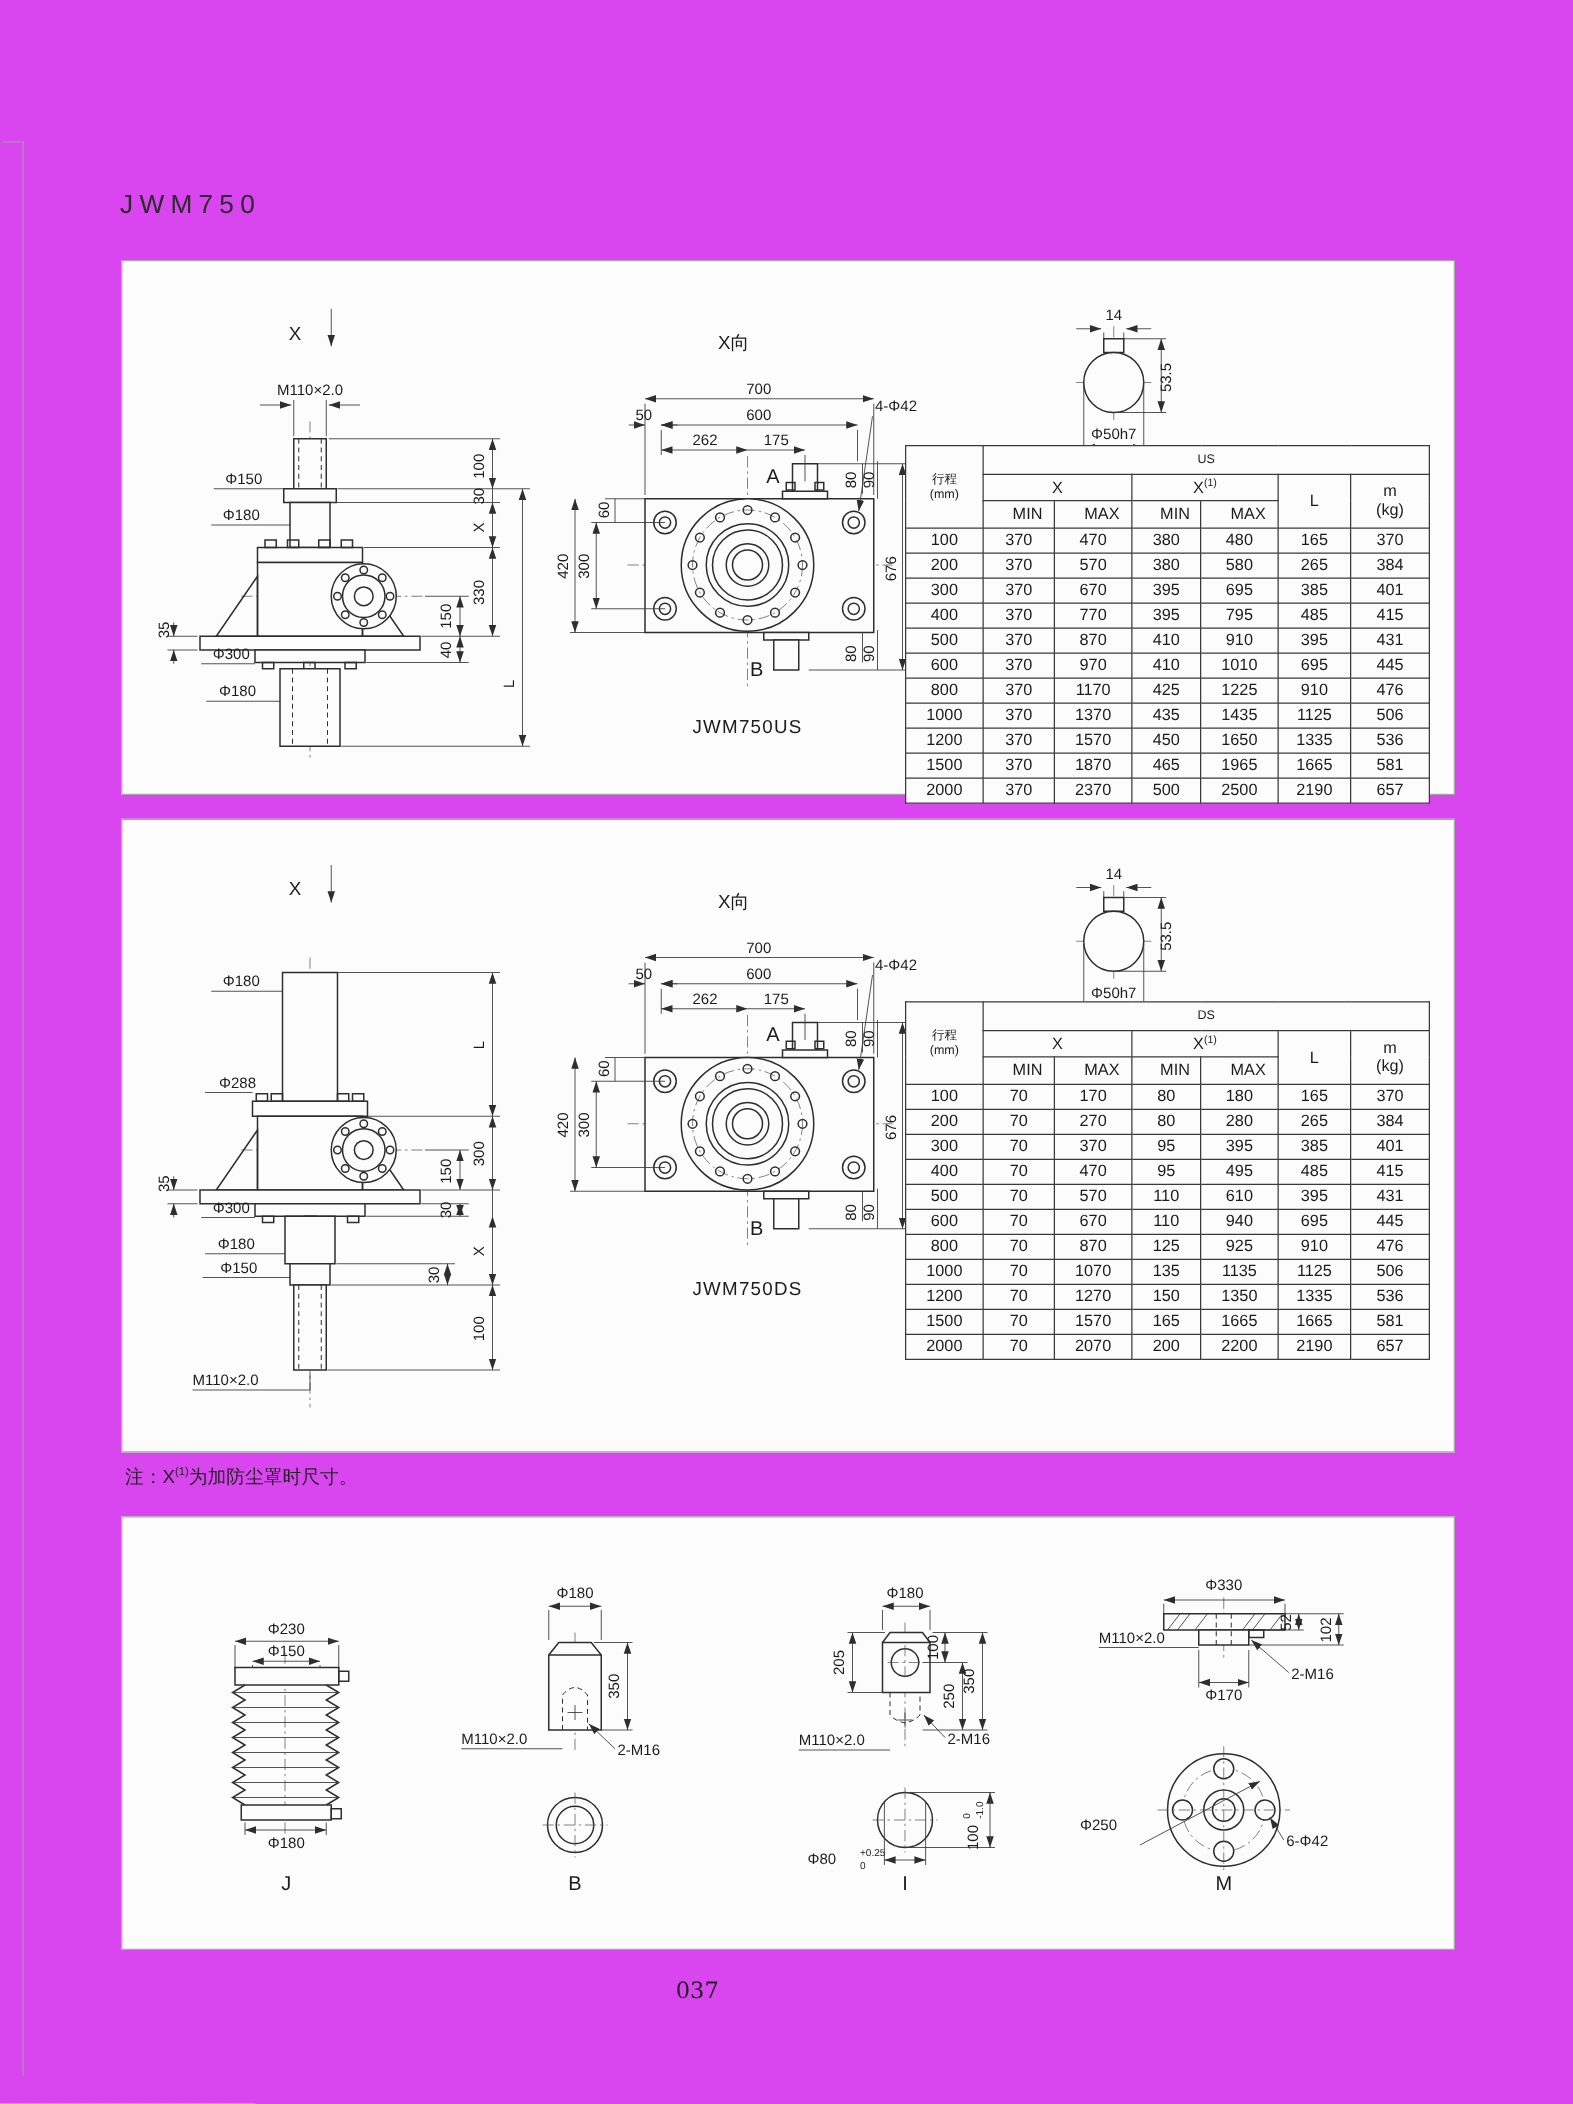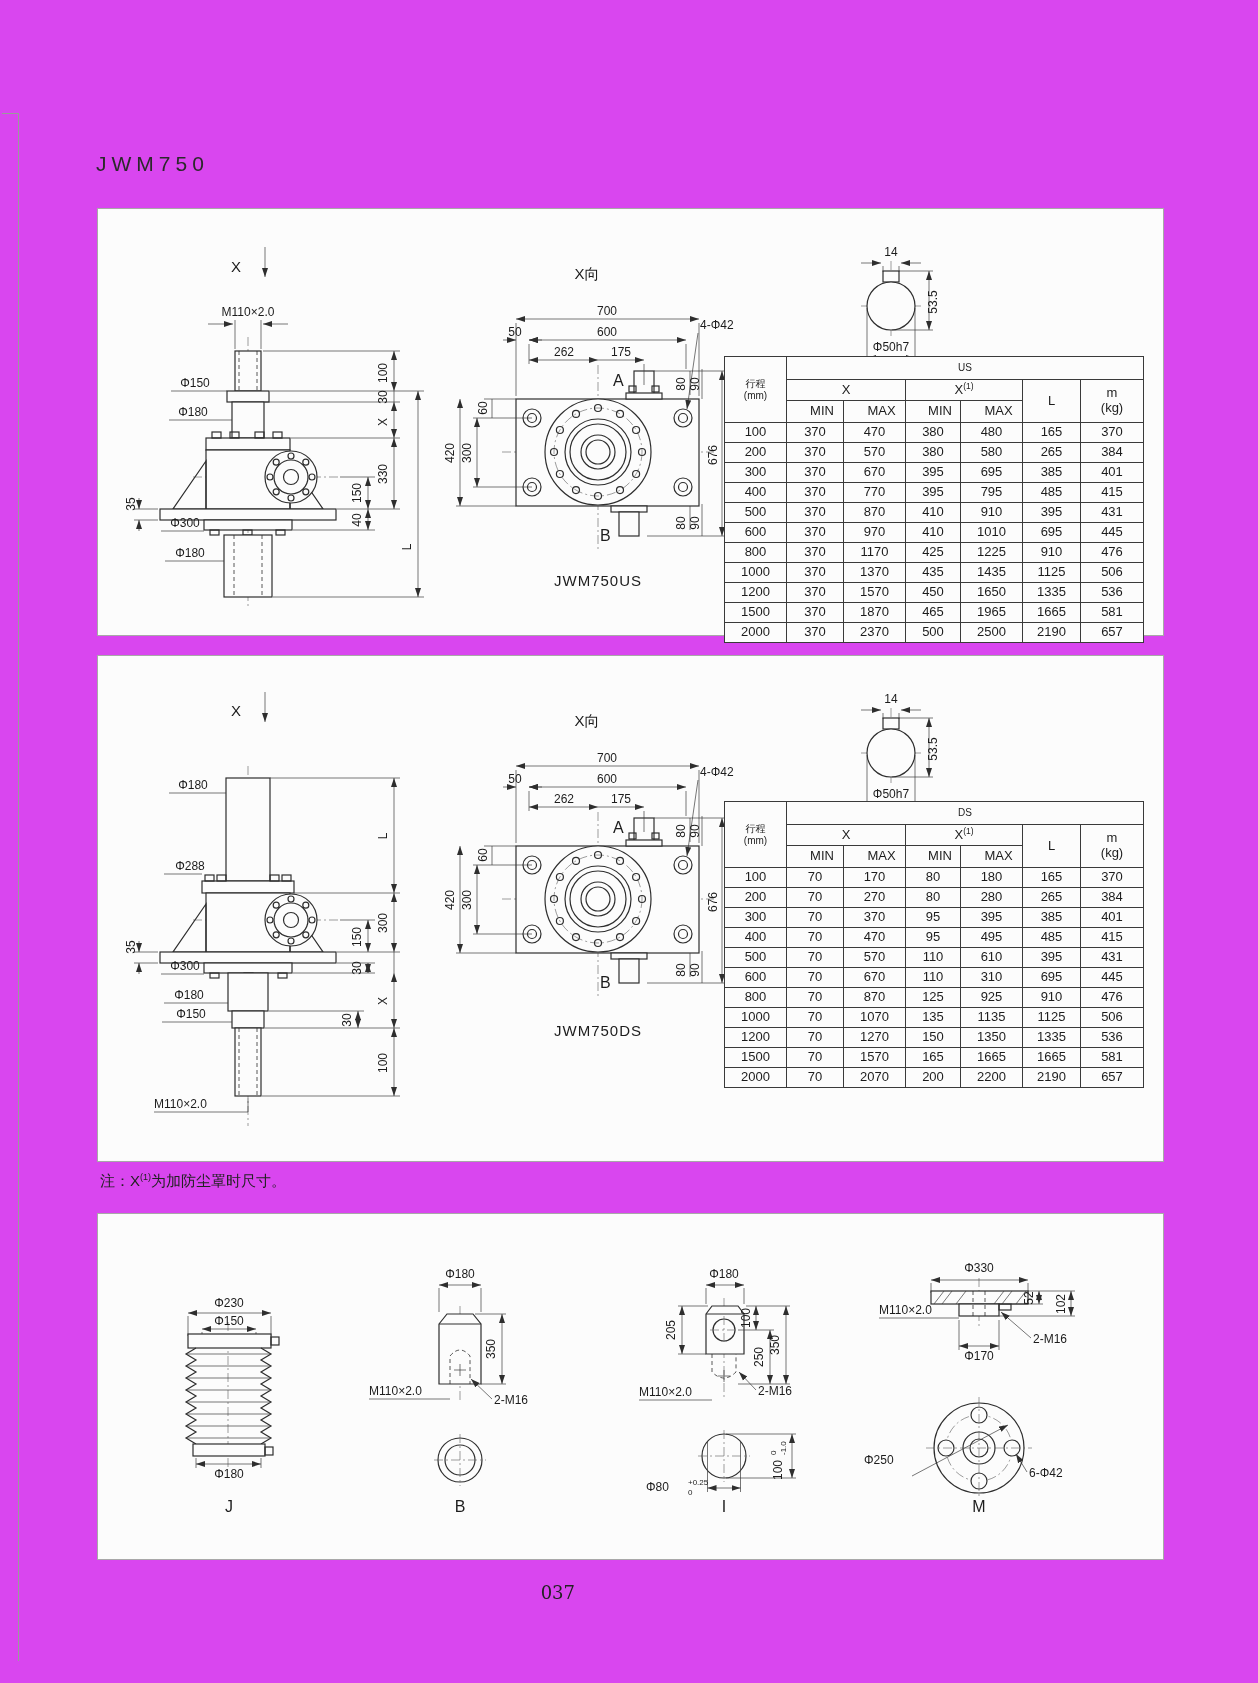--- a/index.html
+++ b/index.html
@@ -634,21 +634,21 @@
             <td>110</td>
             <td>610</td>
             <td>395</td>
             <td>431</td>
           </tr>
           <tr>
             <td>600</td>
             <td>70</td>
             <td>670</td>
             <td>110</td>
-            <td>310</td>
+            <td>940</td>
             <td>695</td>
             <td>445</td>
           </tr>
           <tr>
             <td>800</td>
             <td>70</td>
             <td>870</td>
             <td>125</td>
             <td>925</td>
             <td>910</td>

